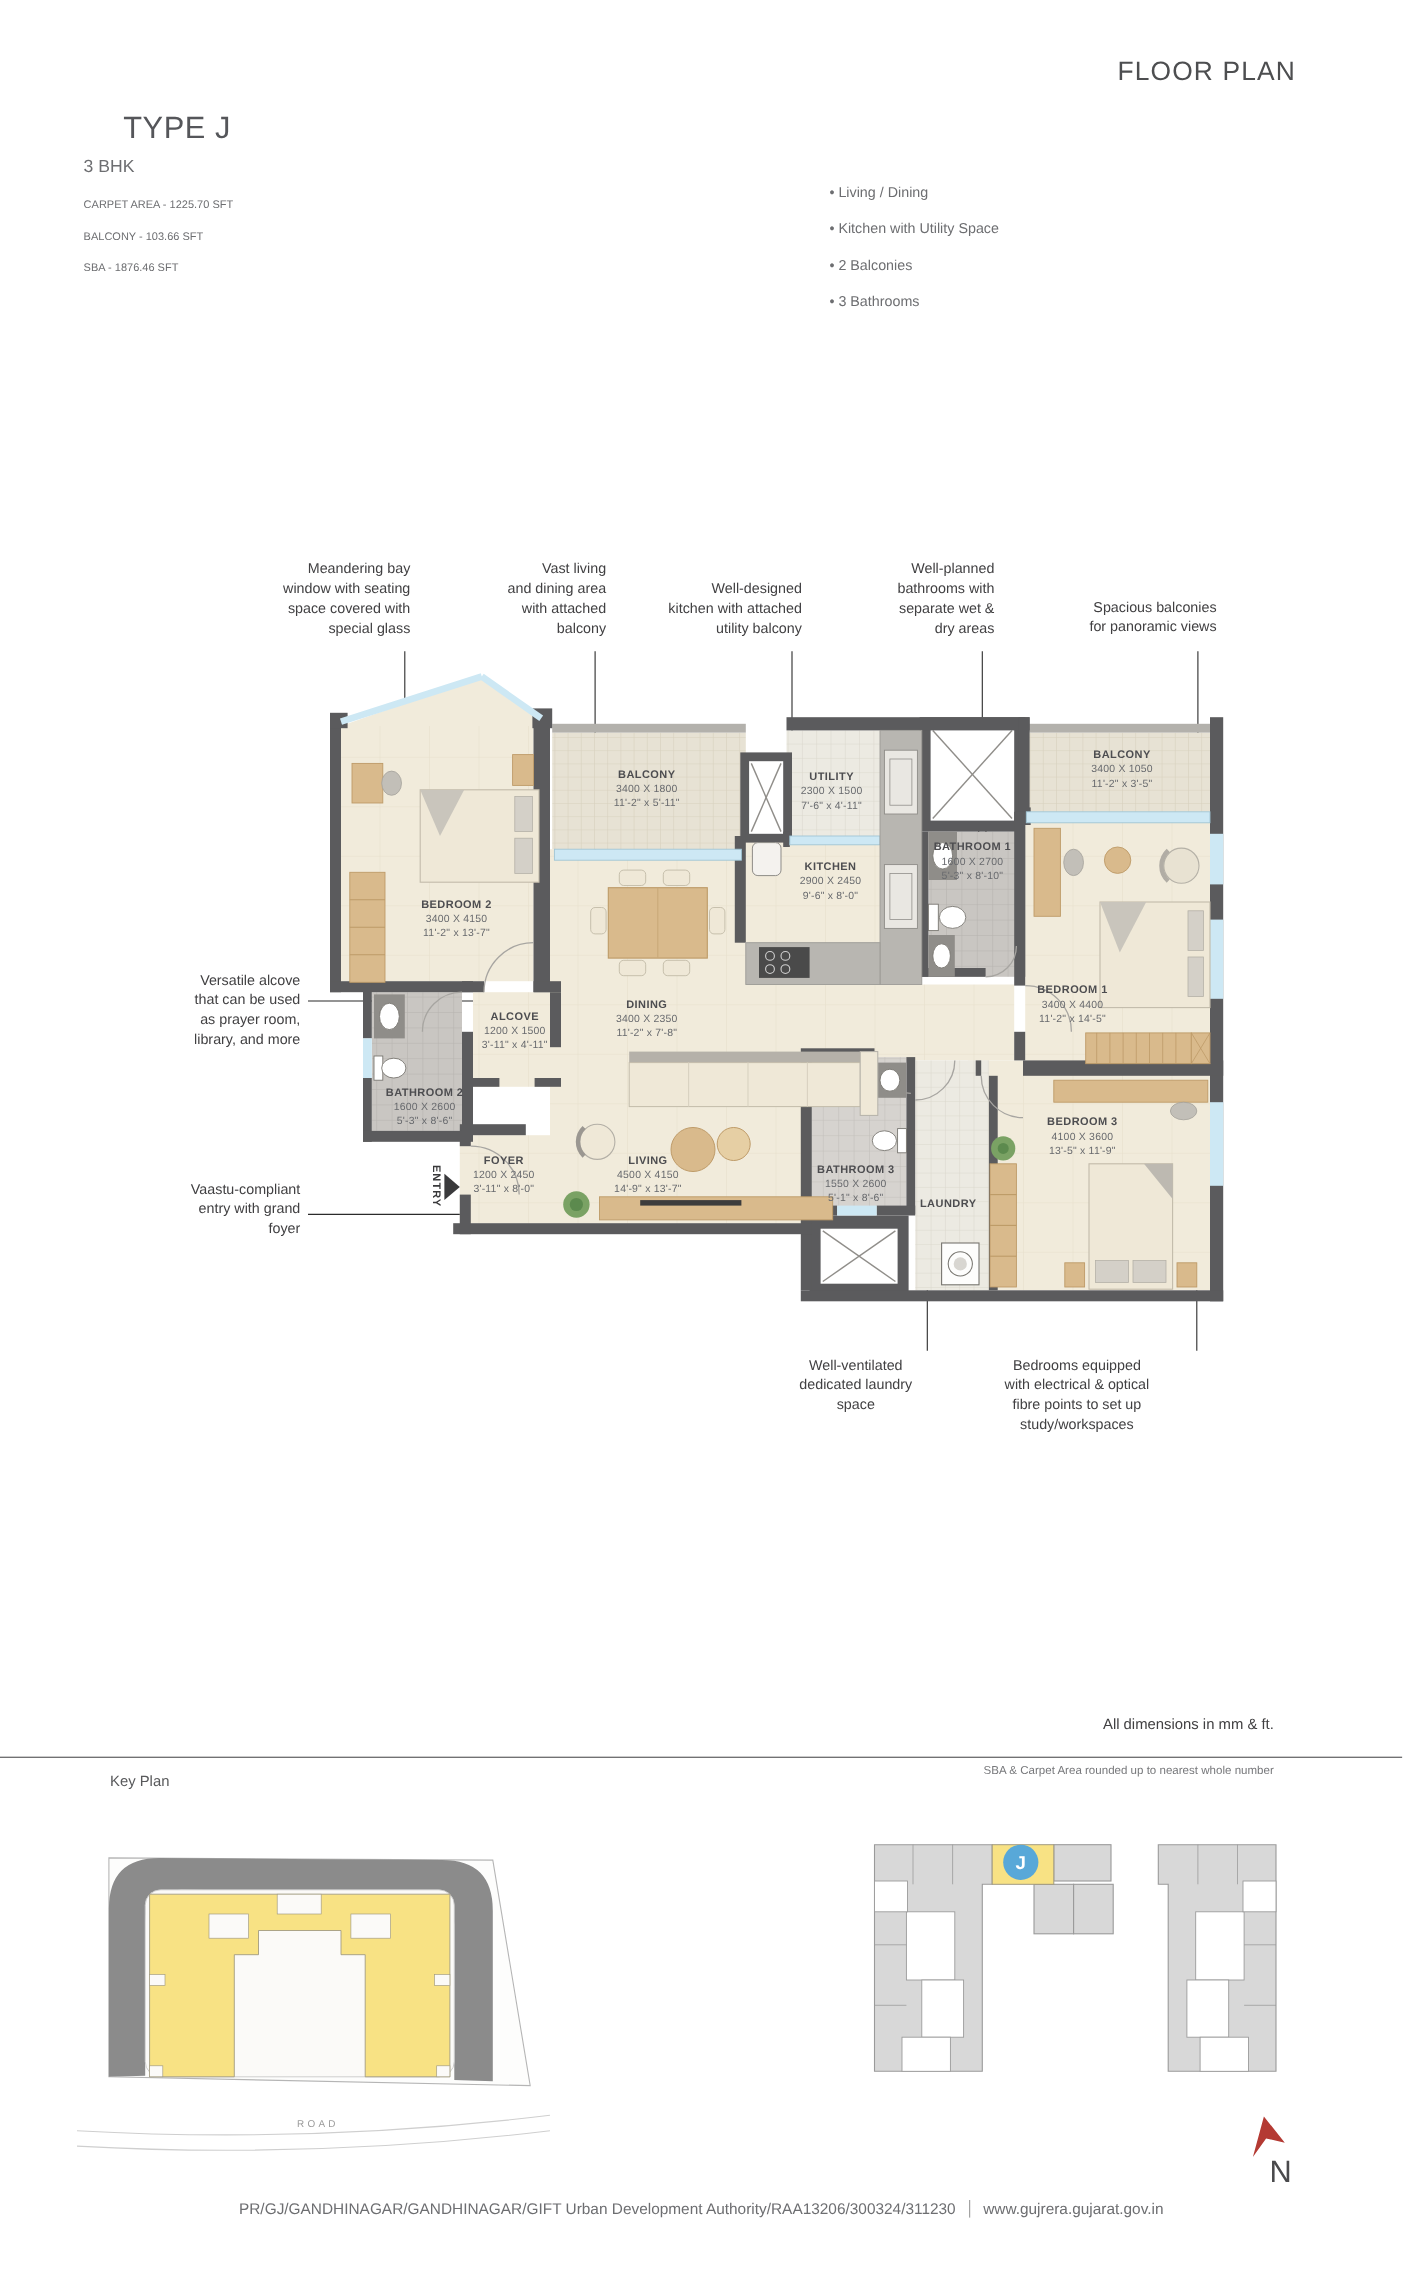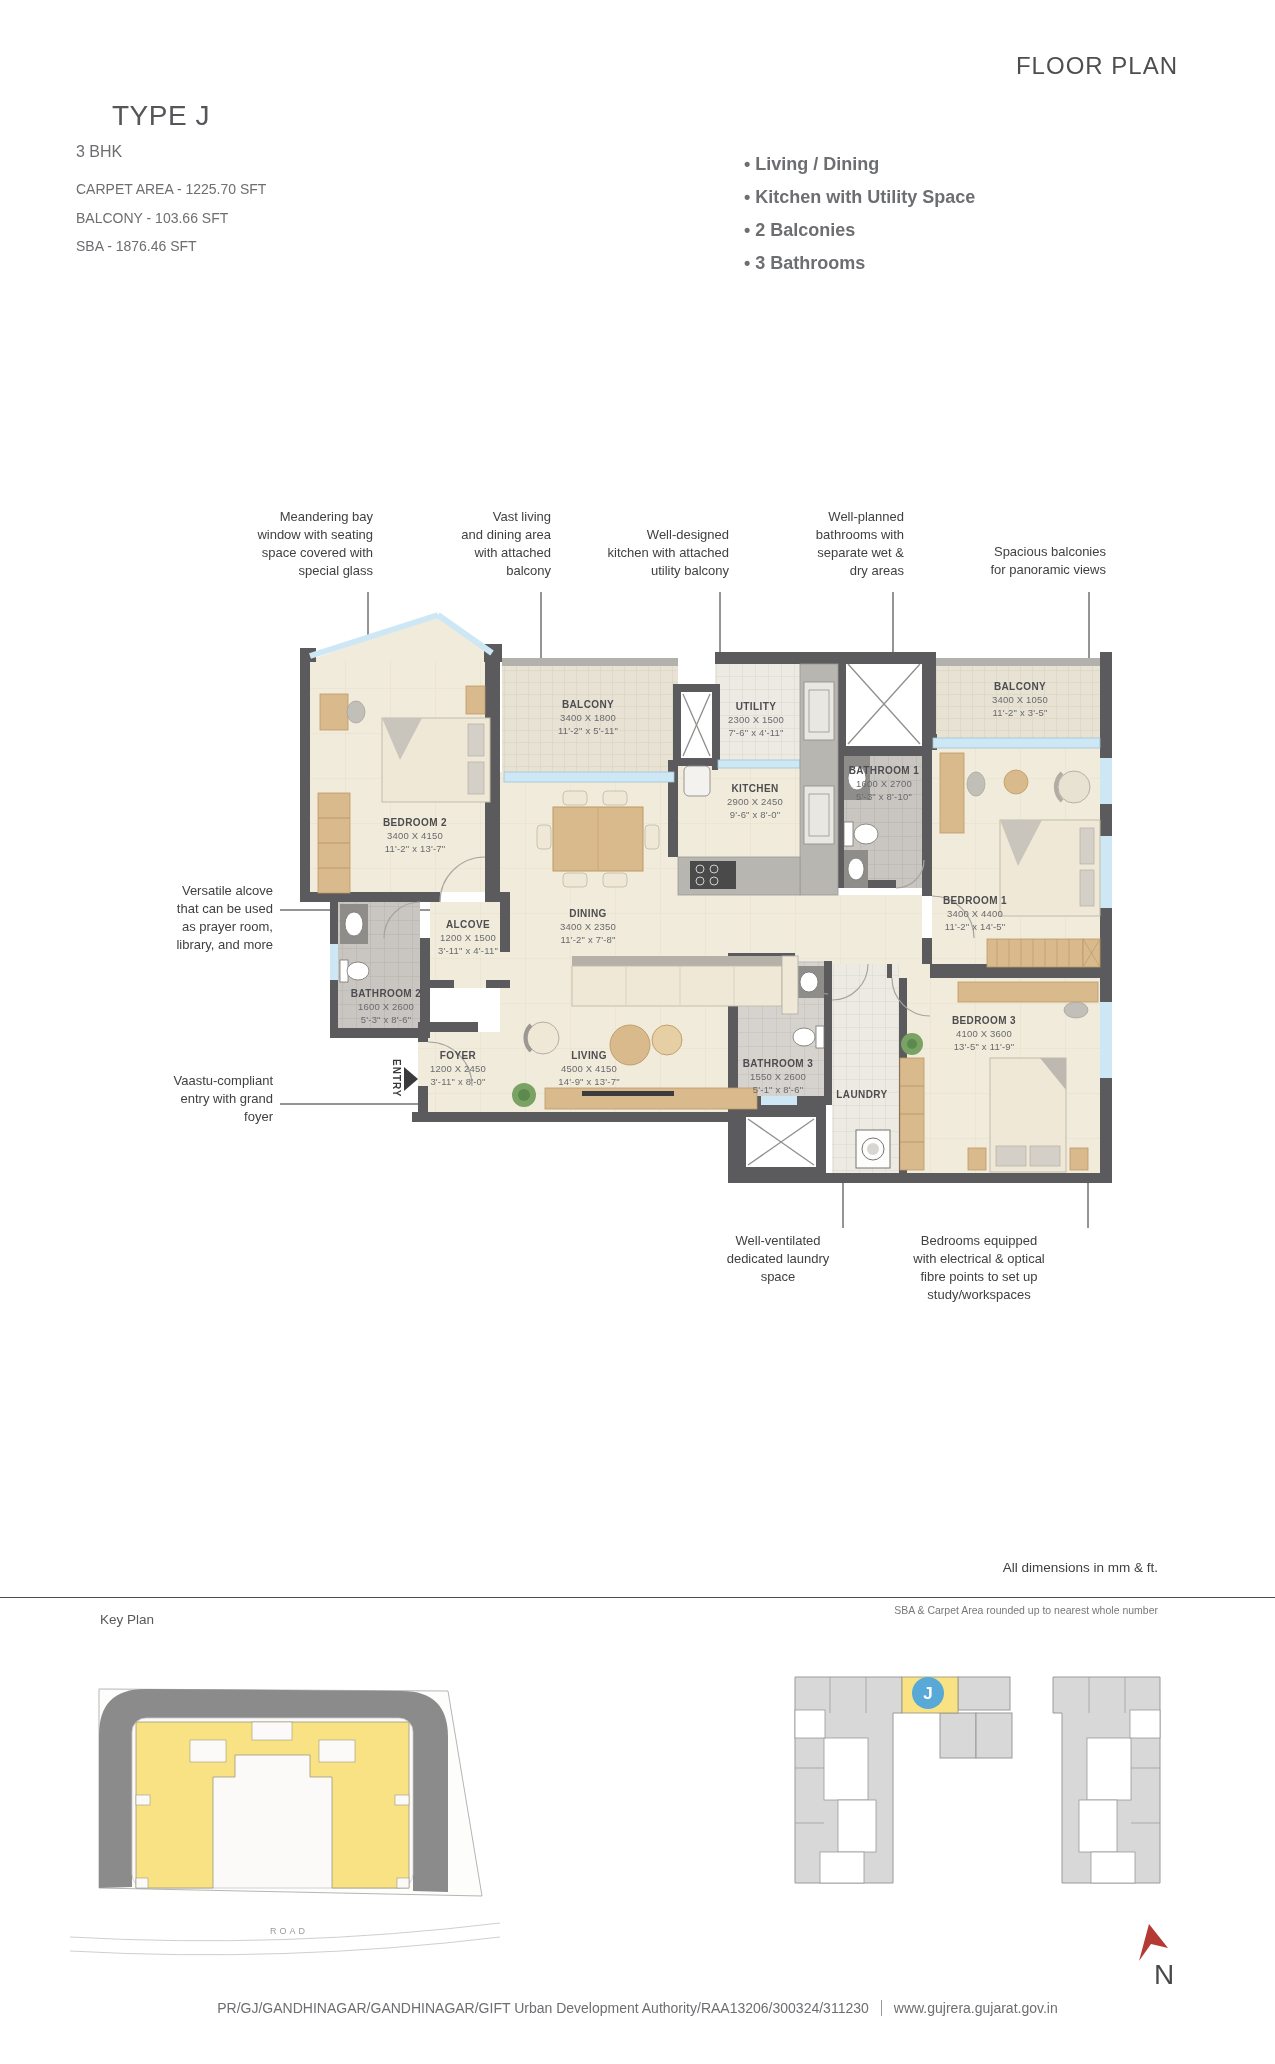--- a/index.html
+++ b/index.html
@@ -3,23 +3,23 @@
 <meta charset="utf-8">
 <style>
   html,body{margin:0;padding:0;background:#fff;}
   .page{position:relative;width:1275px;height:2064px;background:#ffffff;overflow:hidden;
         font-family:"Liberation Sans","DejaVu Sans",sans-serif;color:#414042;}
   .abs{position:absolute;}
   
   .floorplan-title{top:52px;right:97px;font-size:24px;letter-spacing:1px;color:#4d4e50;}
   .type-title{top:100px;left:76px;font-size:28px;color:#55565a;letter-spacing:.5px;margin-left:36px;}
   .bhk{top:143px;left:76px;font-size:16px;color:#6d6e71;}
-  .meta{left:76px;font-size:14px;color:#6d6e71;text-align:center;}
+  .meta{left:76px;font-size:10px;color:#6d6e71;text-align:center;}
   .meta.m1{top:181px}.meta.m2{top:210px}.meta.m3{top:238px}
-  .features{top:140px;left:736px;margin:8px;padding:0;list-style:none;font-size:18px;color:#6d6e71;font-weight:bold;}
+  .features{top:140px;left:736px;margin:18px;padding:0;list-style:none;font-size:13px;color:#6d6e71;}
   .features li{line-height:33px;}
   .features li::before{content:"• ";}
   
   .ann{font-size:13px;line-height:18px;color:#414042;white-space:pre-line;}
   .ann.r{text-align:right;}
   .ann.c{text-align:center;}
   .a1{top:508px;left:213px;width:160px;}
   .a2{top:508px;left:391px;width:160px;}
   .a3{top:526px;left:569px;width:160px;}
   .a4{top:508px;left:744px;width:160px;}

